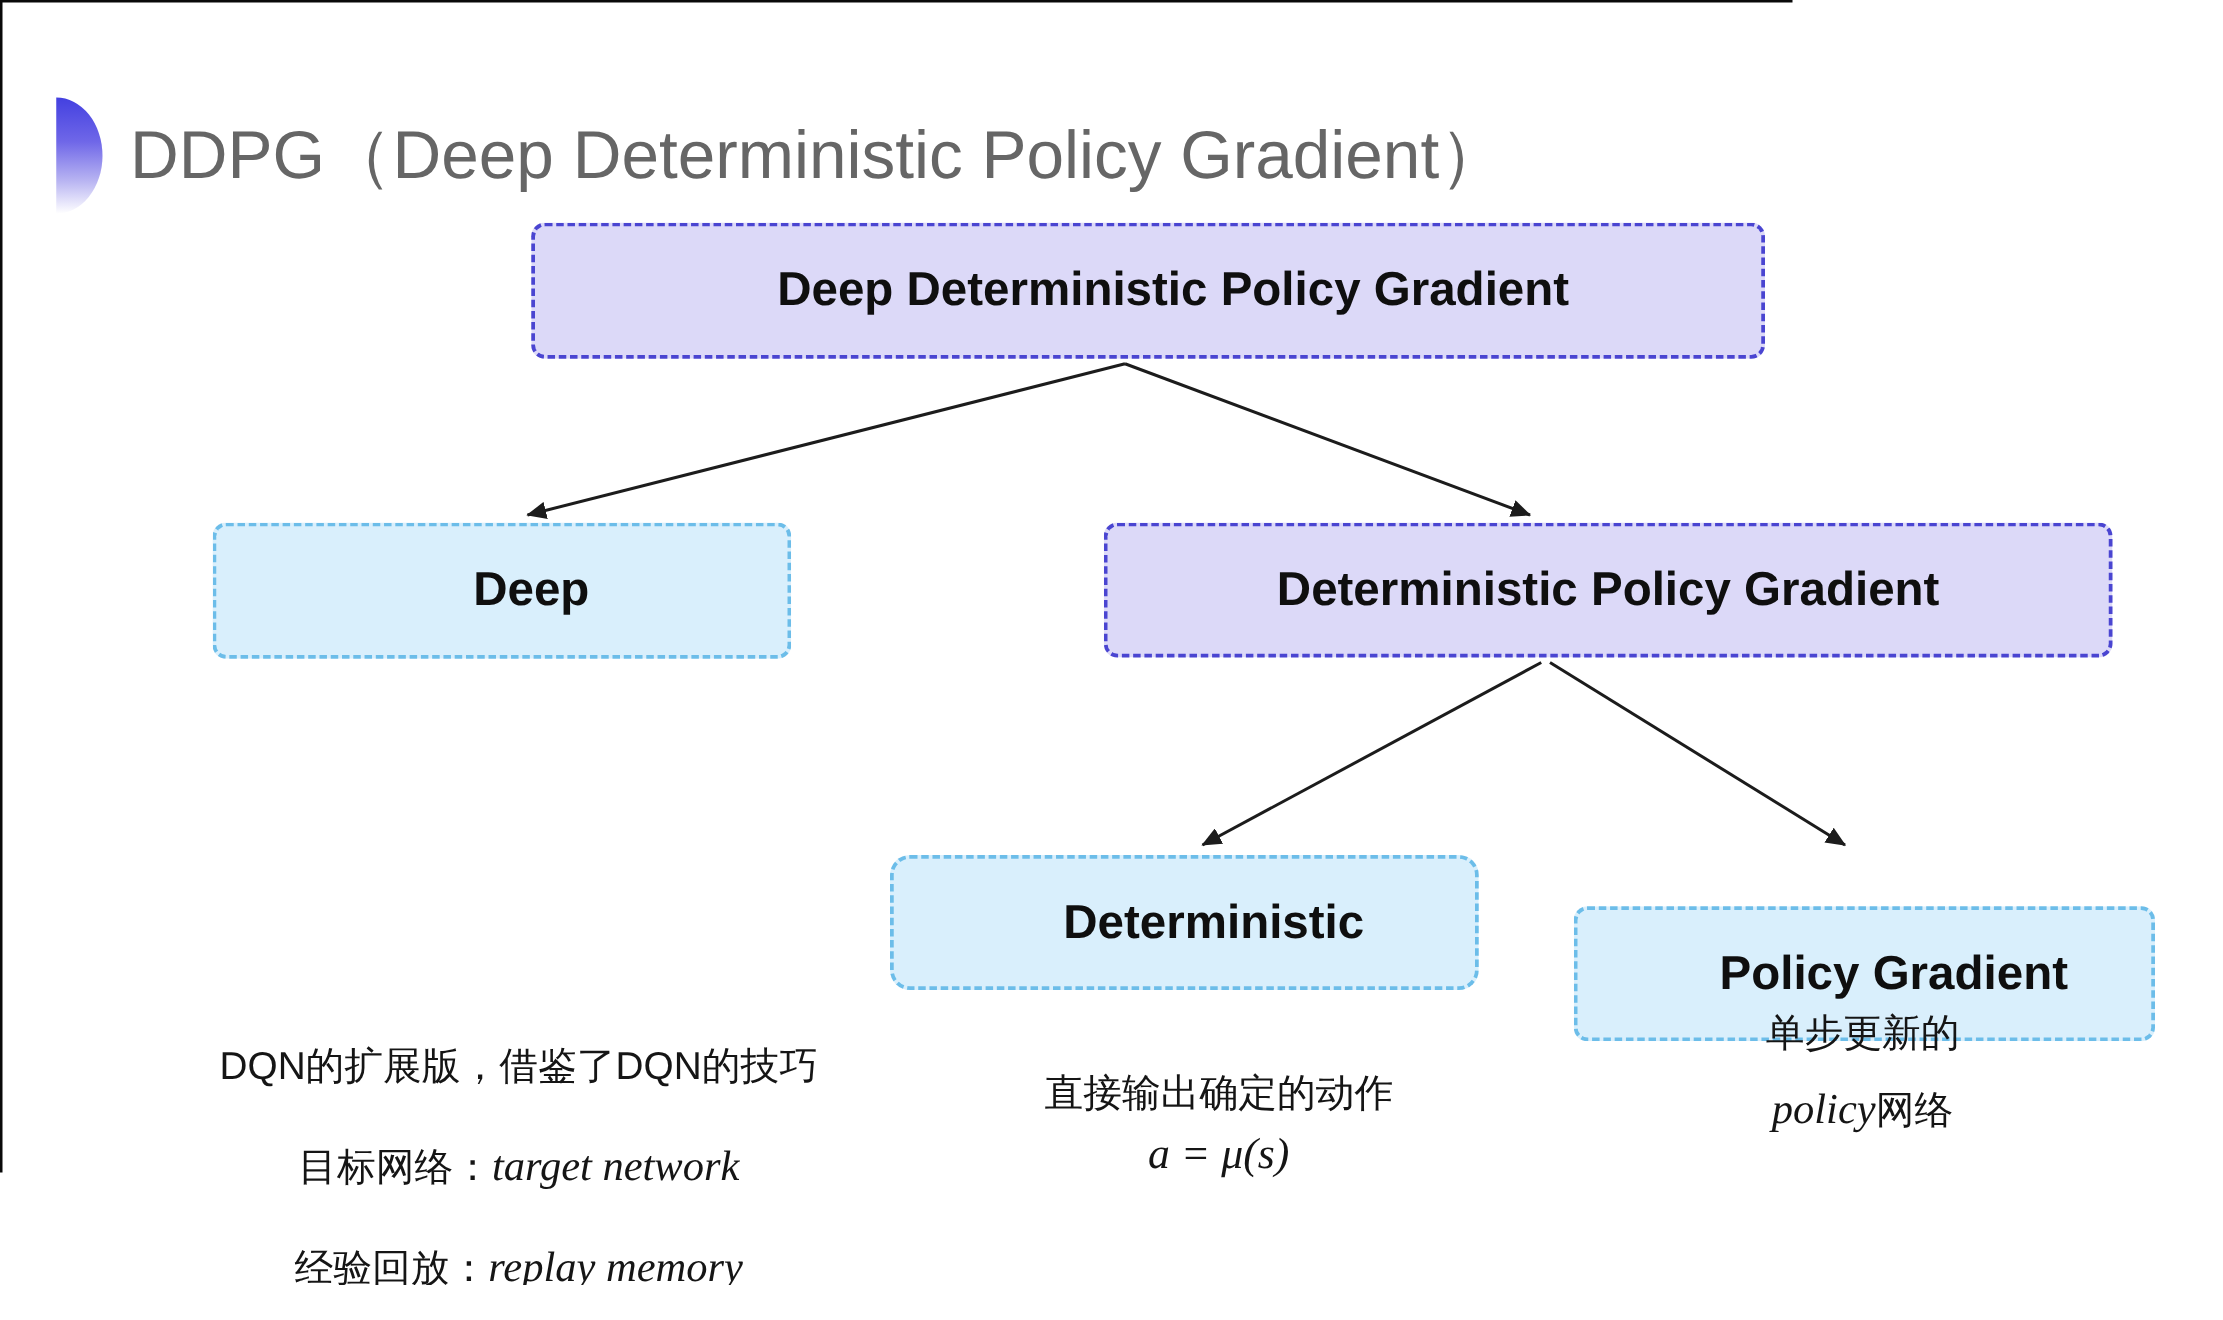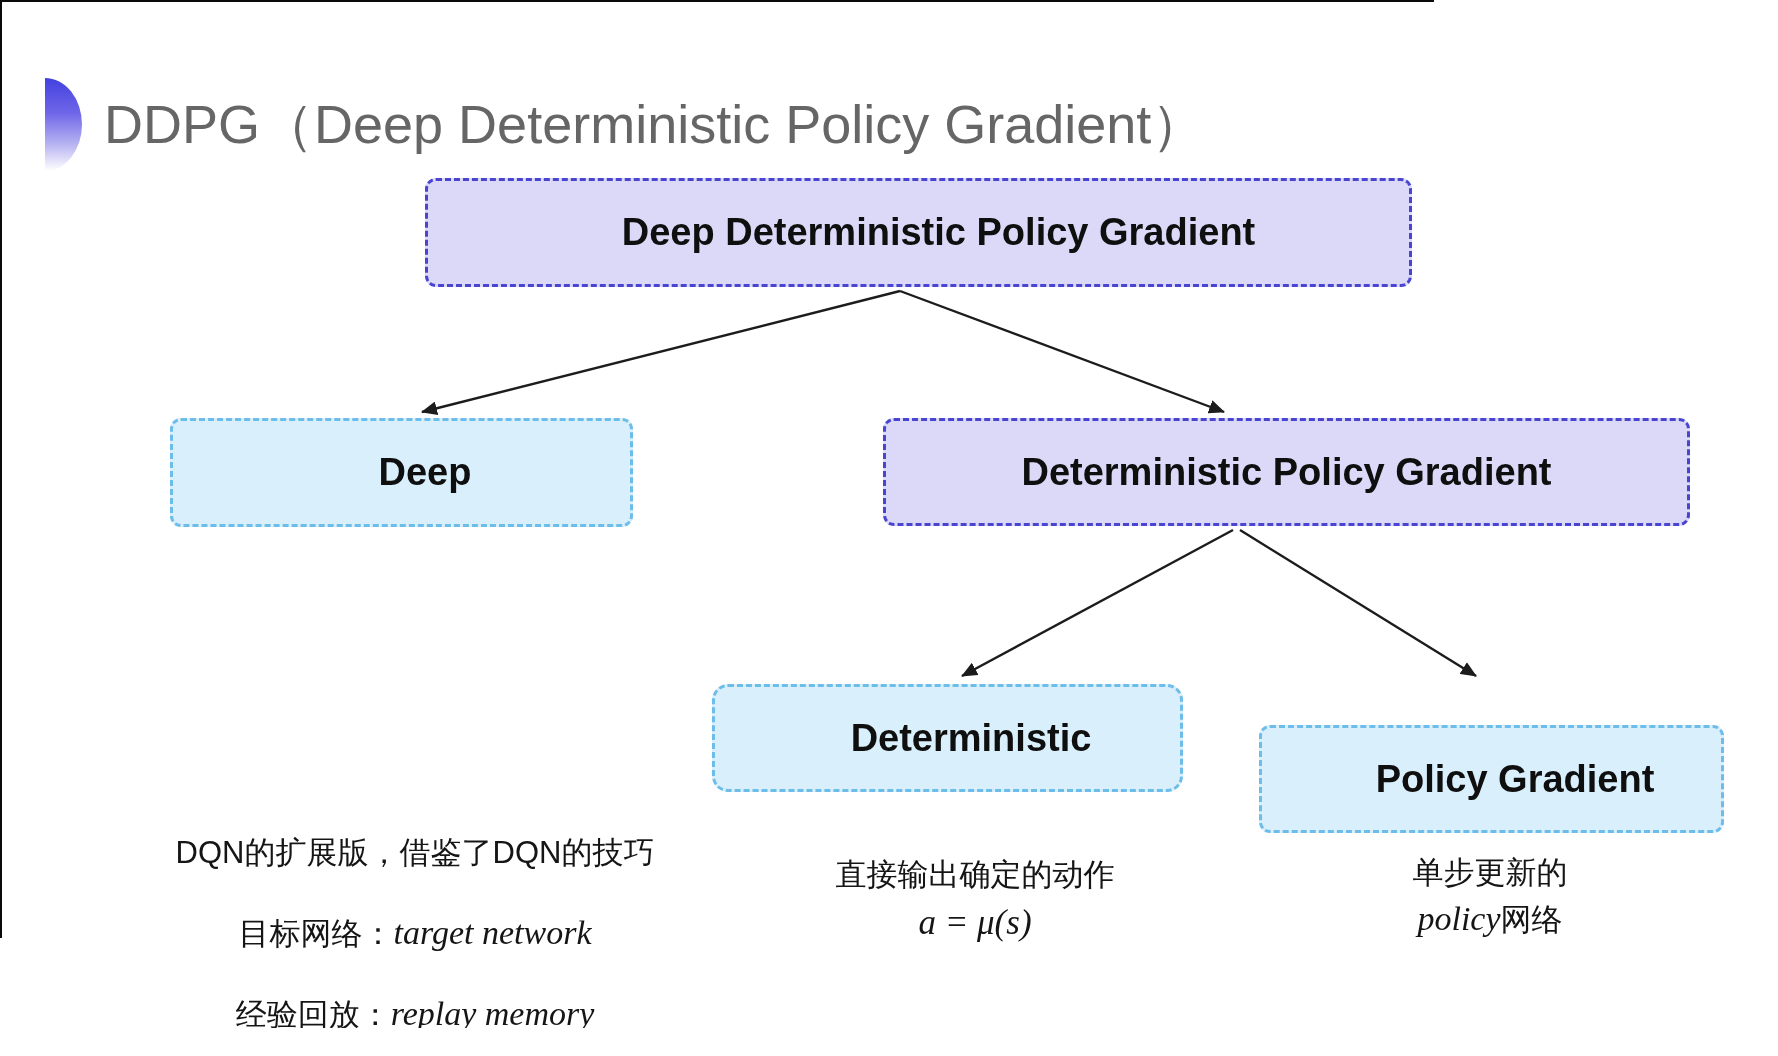--- a/index.html
+++ b/index.html
@@ -39,21 +39,21 @@
   .arrows{position:absolute;left:0;top:0;width:1778px;height:1056px;z-index:1;pointer-events:none;}
   .arrows line{stroke:#1c1c1c;stroke-width:2.4;}
 
   
   .note{position:absolute;display:flex;flex-direction:column;align-items:center;color:var(--note-ink);z-index:2;}
   .note .row{display:flex;align-items:baseline;justify-content:center;white-space:nowrap;}
   .cjk{font-size:31px;font-weight:500;}
   .term{font-family:"Liberation Serif",serif;font-style:italic;font-size:34px;font-weight:400;}
   .note-deep{left:95px;top:832px;width:640px;gap:39px;}
   .note-deterministic{left:760px;top:854px;width:430px;gap:7px;}
-  .note-policy-gradient{left:1290px;top:852px;width:400px;gap:5px;}
+  .note-policy-gradient{left:1290px;top:806px;width:400px;gap:19px;}
   .formula{font-family:"Liberation Serif",serif;font-style:italic;font-size:35px;}
 </style>
 </head>
 <body>
 
 <div class="page">
   <div class="edge-top"></div>
   <div class="edge-left"></div>
 
   <div class="title-bullet"></div>

